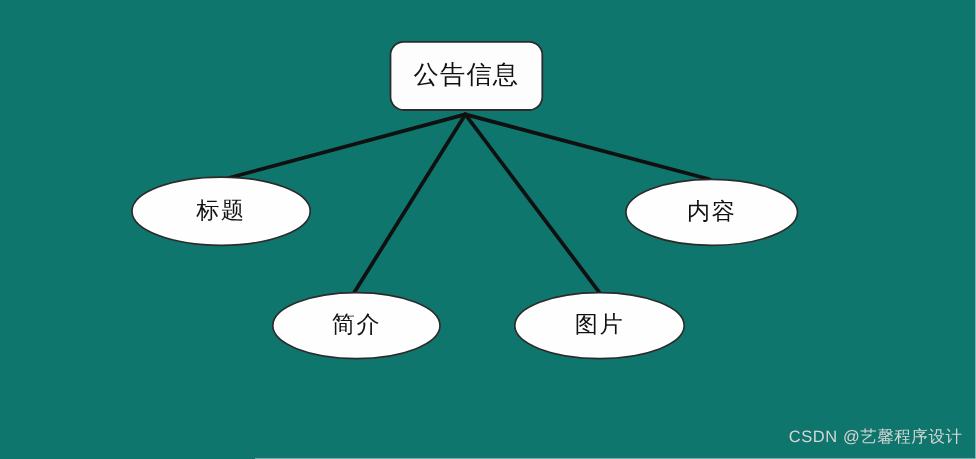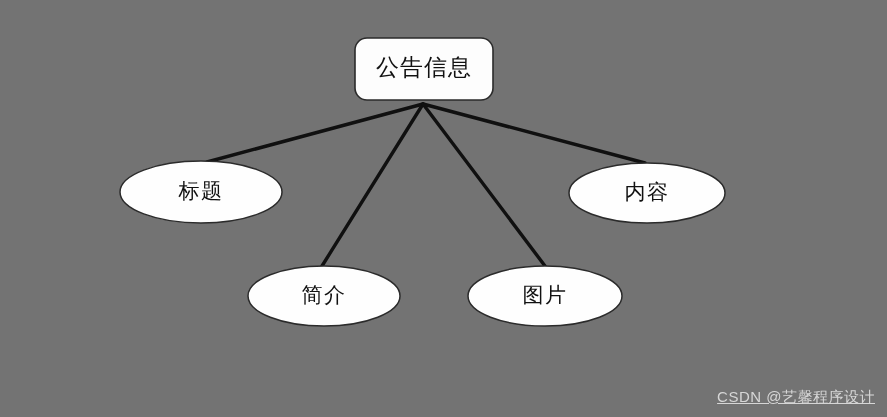--- a/index.html
+++ b/index.html
@@ -7,21 +7,21 @@
     padding: 0;
     background: #ffffff;
   }
   body {
     font-family: "Liberation Serif", "DejaVu Serif", serif;
   }
   #canvas {
     position: relative;
     width: 887px;
     height: 417px;
-    background: #737373;
+    background: #0f766e;
     overflow: hidden;
     text-align: right;
   }
   #er-svg {
     position: absolute;
     left: 0;
     top: 0;
     width: 887px;
     height: 417px;
   }
@@ -58,21 +58,20 @@
   #watermark {
     position: absolute;
     right: 12px;
     bottom: 10px;
     font-family: "Liberation Sans", "DejaVu Sans", sans-serif;
     font-size: 15px;
     color: #d6d6d6;
     letter-spacing: 0.5px;
     white-space: nowrap;
     user-select: none;
-    text-decoration: underline;
   }
 </style>
 </head>
 <body>
 
 <div id="canvas">
 
   <svg id="er-svg" viewBox="0 0 887 417" xmlns="http://www.w3.org/2000/svg">
 
     <g>

